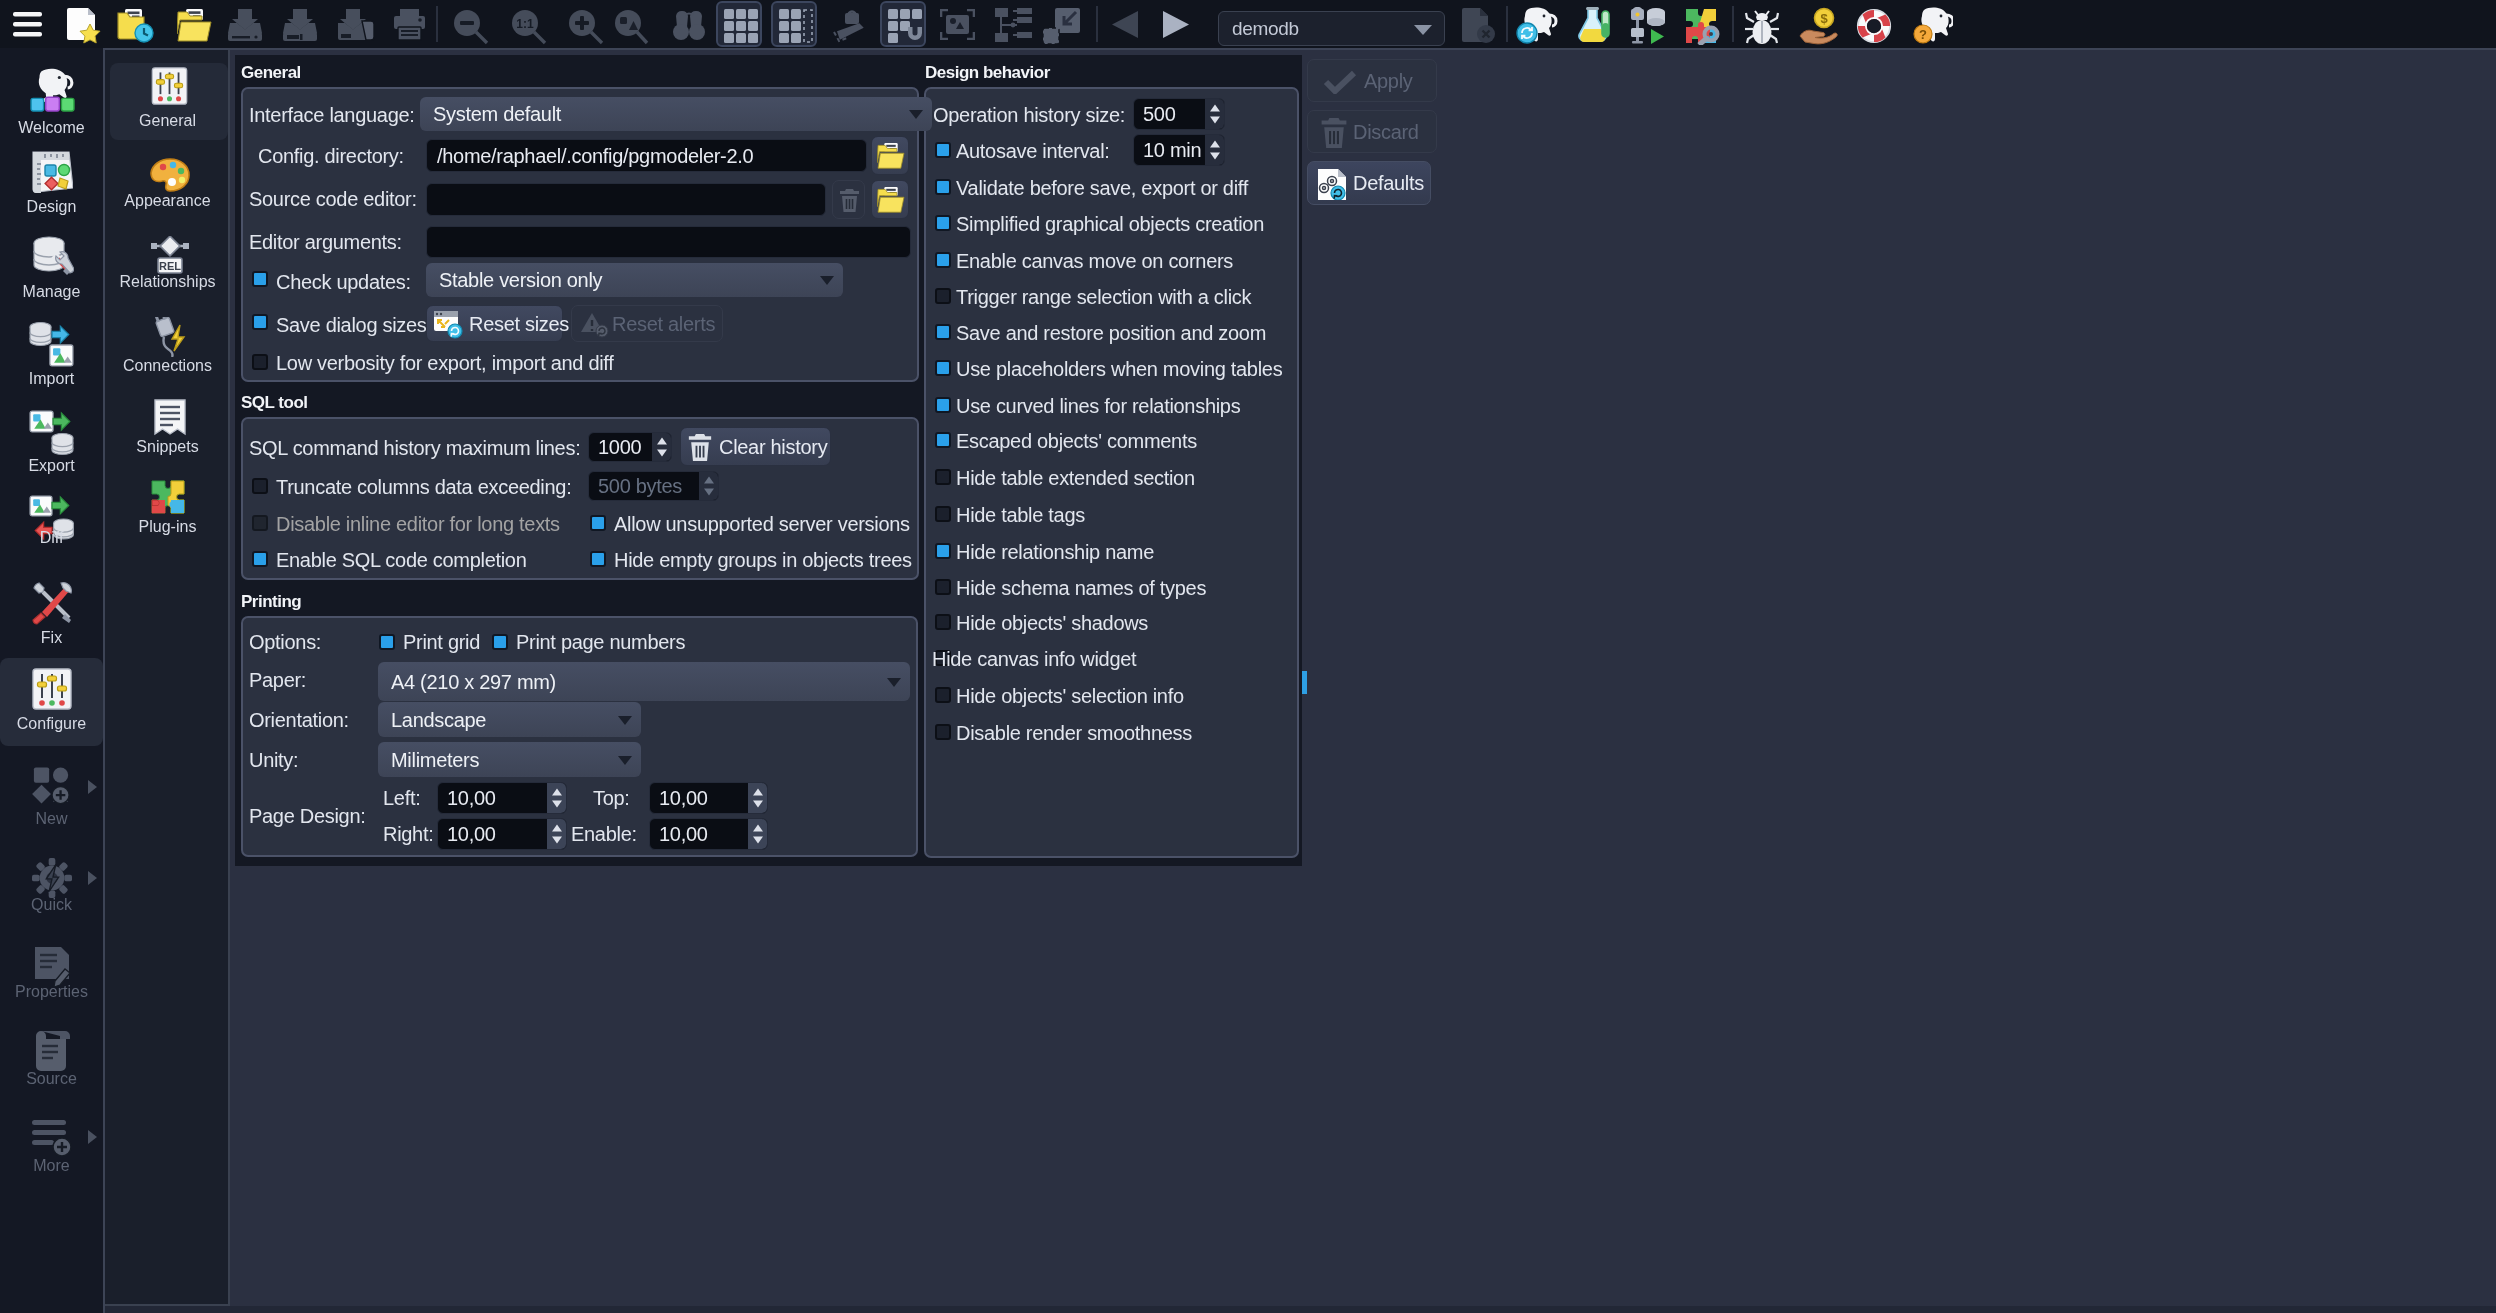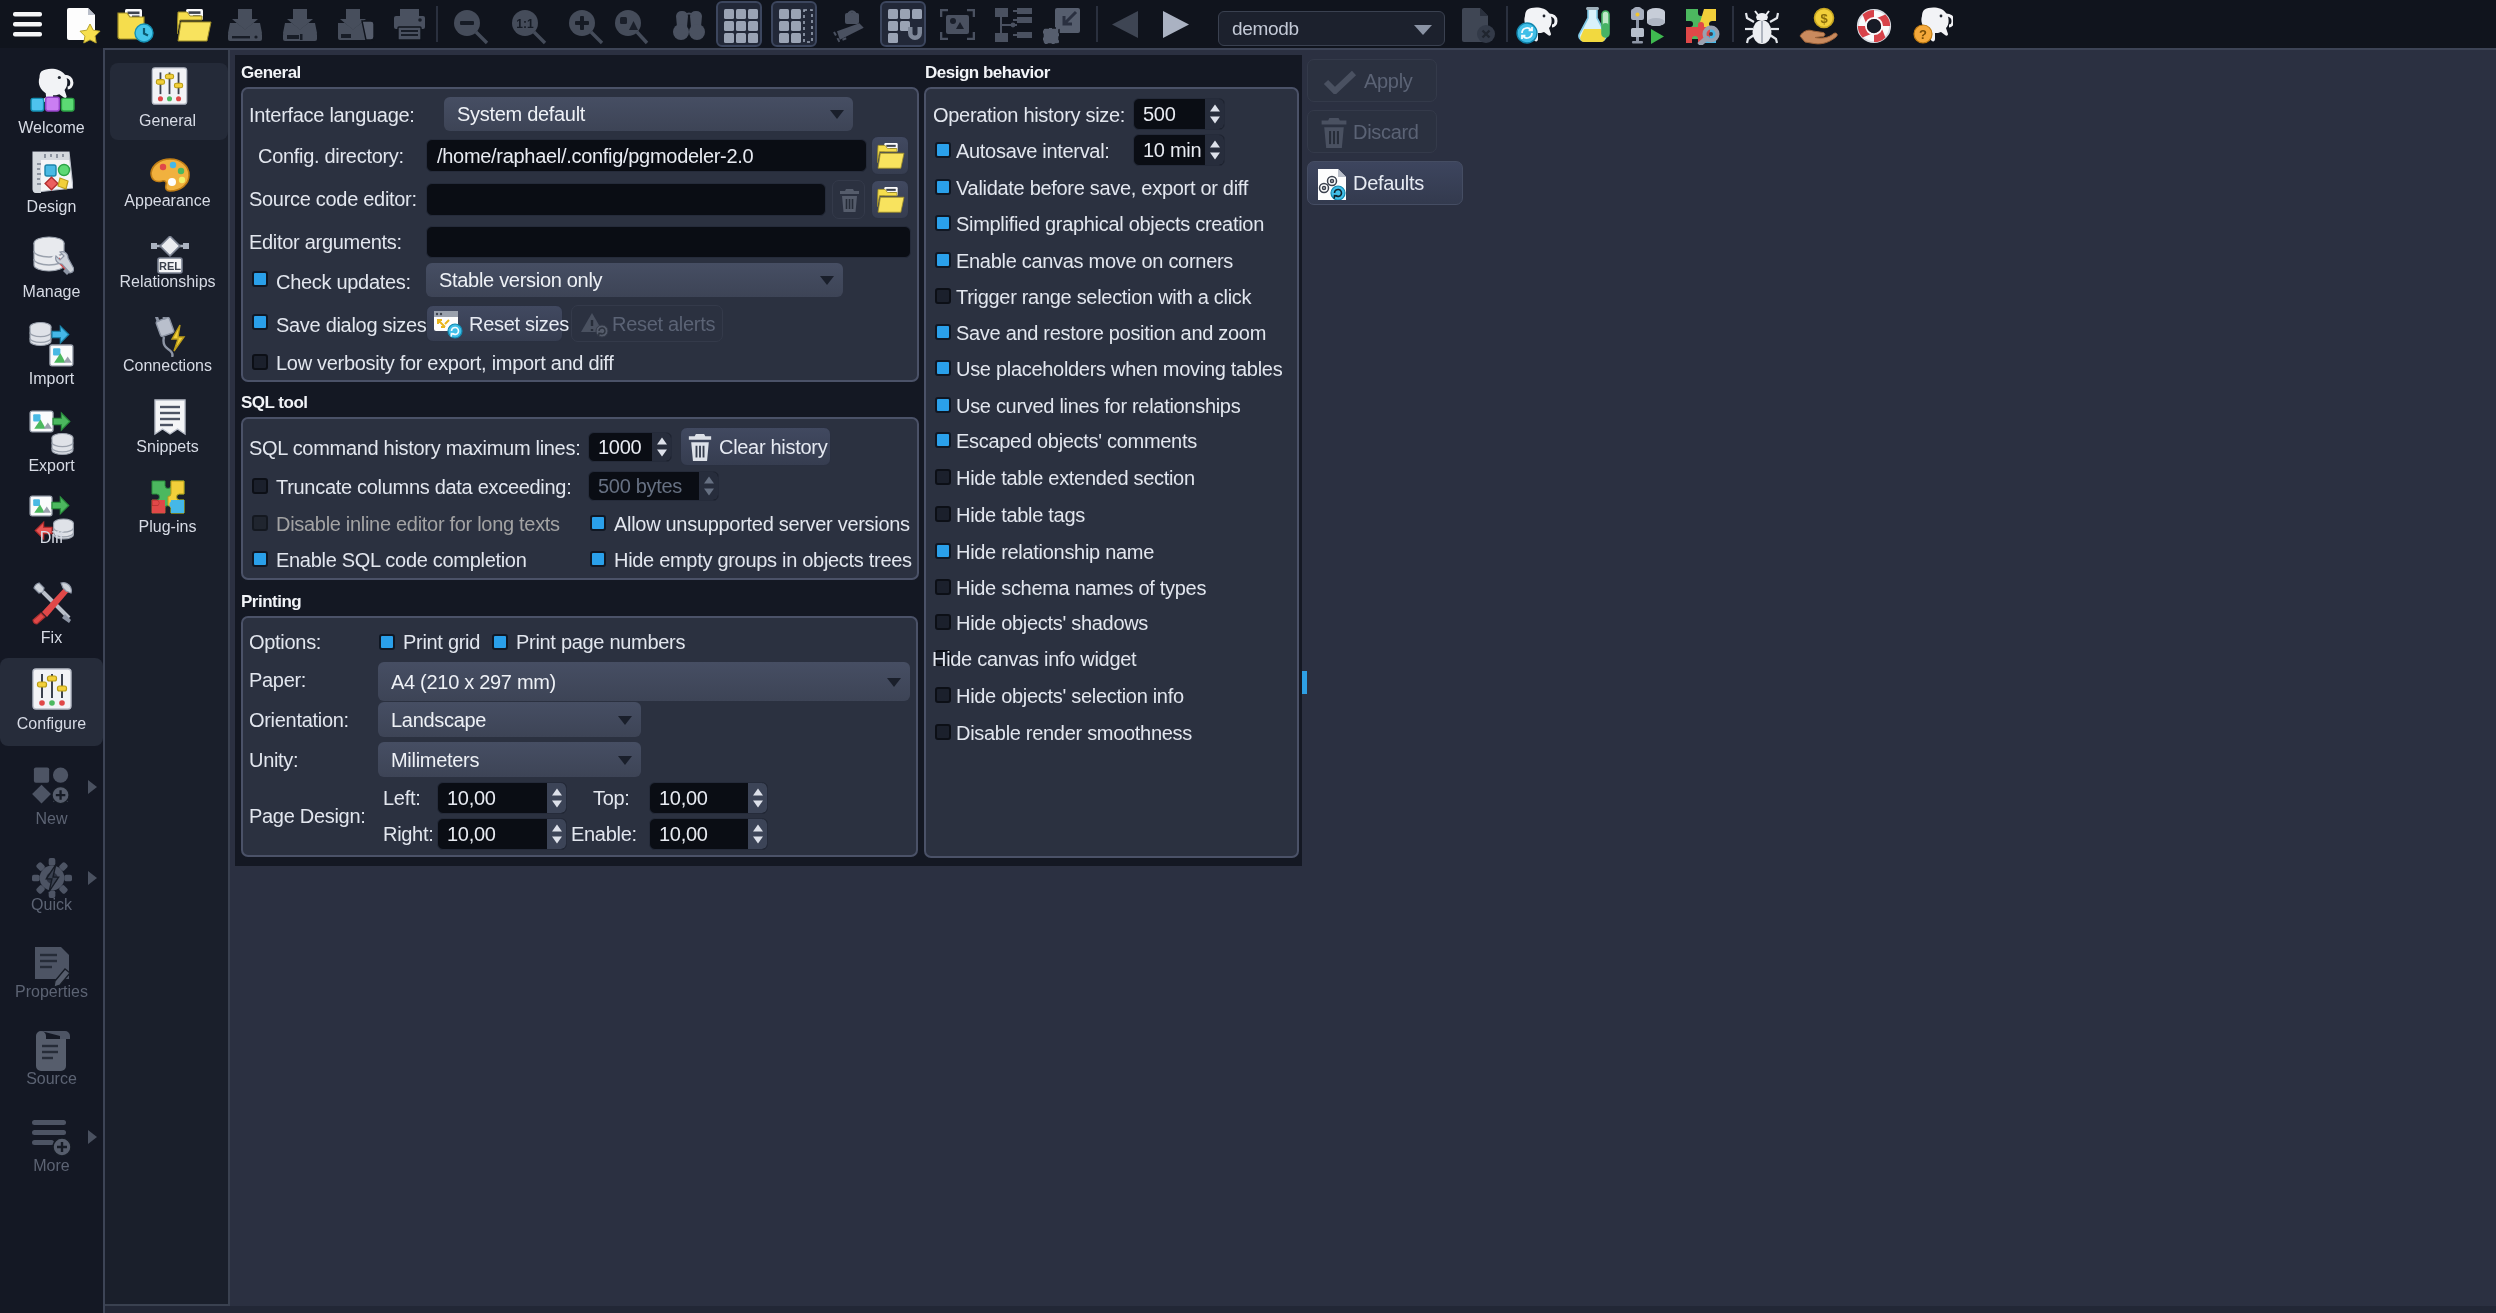--- a/index.html
+++ b/index.html
@@ -543,21 +543,21 @@
 <div class="gbox" style="left:241px;top:616px;width:677px;height:241px"></div>
 <div class="gbox" style="left:924px;top:87px;width:375px;height:771px"></div>
 <div class="ttl" style="left:241px;top:63px">General</div>
 <div class="ttl" style="left:241px;top:393px">SQL tool</div>
 <div class="ttl" style="left:241px;top:592px">Printing</div>
 <div class="ttl" style="left:925px;top:63px">Design behavior</div>
 <div class="abs" style="left:1302px;top:671px;width:5px;height:23px;background:#2e9fe4"></div>
 
 <div id="g-general">
 <div class="lbl" style="left:249px;top:115px">Interface language:</div>
-<div class="combo" style="left:444px;top:97px;width:409px;height:34px">
+<div class="combo" style="left:420px;top:97px;width:512px;height:34px">
       <span>System default</span>
       <i class="arr"></i>
     </div>
 <div class="lbl" style="left:258px;top:156px">Config. directory:</div>
 <div class="inp" style="left:426px;top:139px;width:441px;height:33px">
       <span>/home/raphael/.config/pgmodeler-2.0</span>
     </div>
 <div class="sqbtn" style="left:871px;top:136px;width:38px;height:39px">
       <svg style="margin:6px 5px" width="28" height="26" viewBox="0 0 35 33">
         <rect x="9" y="0" width="17" height="11" rx="1.5" fill="#fbfbfc"></rect>
@@ -759,21 +759,21 @@
       <path d="M6 0 h7 l1 2 h5 v3 h-19 v-3 h5 z" fill="#4a5161"></path>
       <path d="M2 7 h15 l-1.5 16 h-12 z" fill="#4a5161"></path>
       <g stroke="#262c38" stroke-width="1.6">
         <path d="M6.5 10 v10"></path>
         <path d="M9.5 10 v10"></path>
         <path d="M12.5 10 v10"></path>
       </g>
     </svg>
     <span class="bt" style="left:45px">Discard</span>
   </div>
-<div class="btn" style="left:1307px;top:161px;width:156px;height:44px;background:linear-gradient(#3d455e,#333a4e);border-color:#454d63">
+<div class="btn" style="left:1307px;top:161px;width:124px;height:44px;background:linear-gradient(#3d455e,#333a4e);border-color:#454d63">
     <svg style="position:absolute;left:8px;top:7px" width="32" height="31" viewBox="0 0 32 31">
       <path d="M2 0 h20 l8 8 v23 h-28 z" fill="#fdfdfd"></path>
       <path d="M22 0 l8 8 h-8 z" fill="#b9bec9"></path>
       <g fill="none" stroke="#3c424e" stroke-width="1.5">
         <circle cx="16" cy="12" r="4.5"></circle>
         <circle cx="16" cy="12" r="1.5"></circle>
         <circle cx="8" cy="19" r="4.5"></circle>
         <circle cx="8" cy="19" r="1.5"></circle>
       </g>
       <circle cx="22" cy="24" r="7" fill="#41bfe8" stroke="#128ab1" stroke-width="1.2"></circle>

